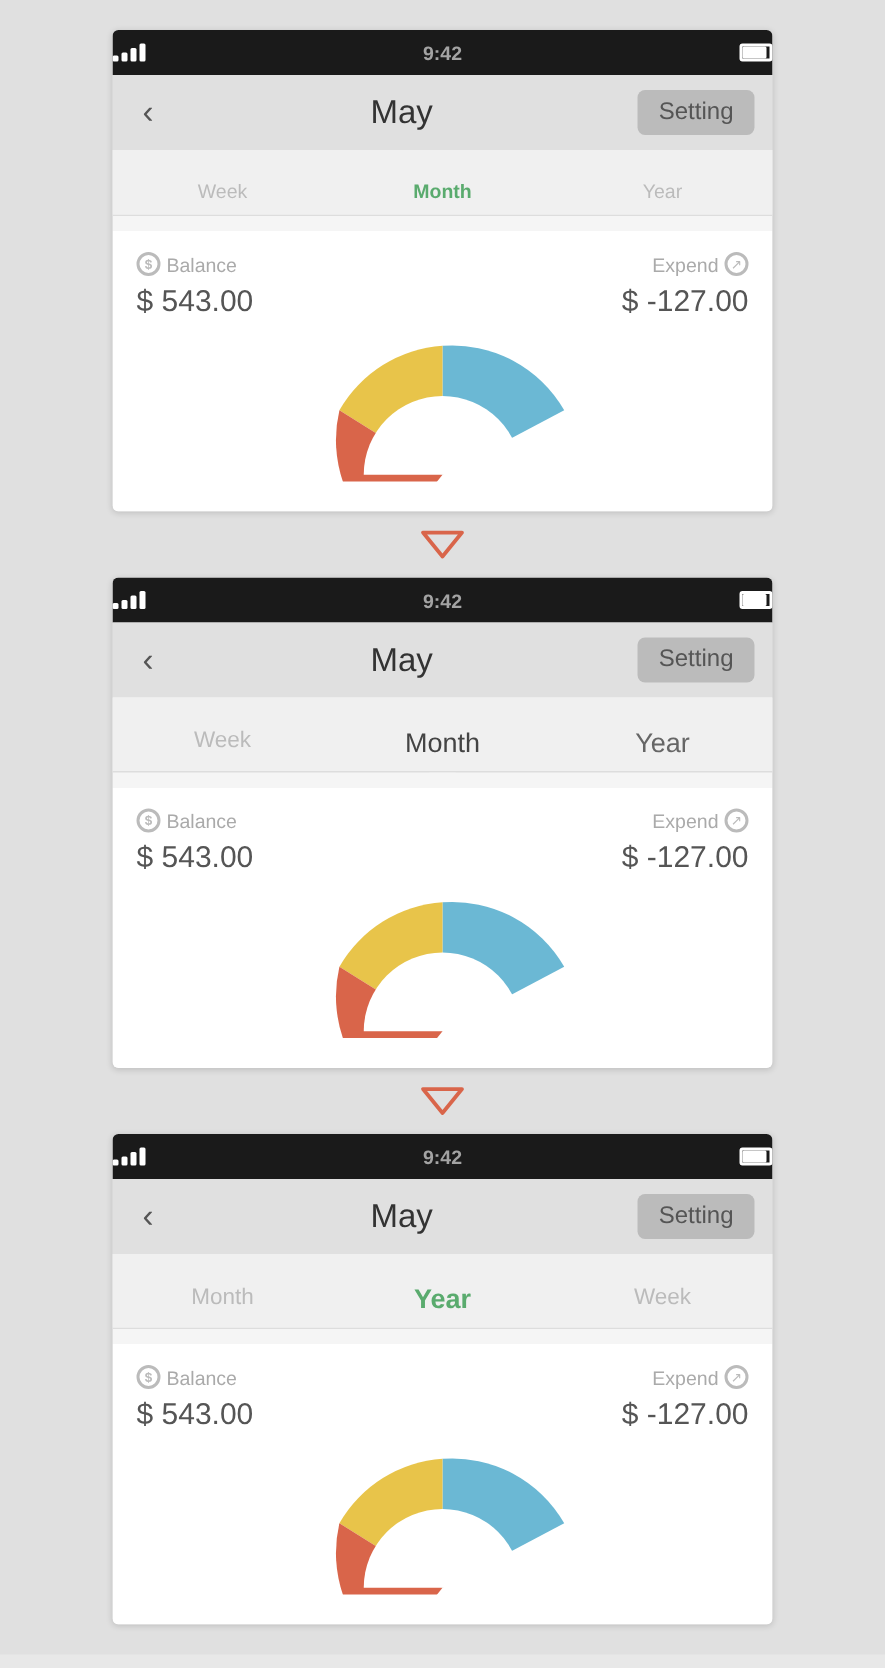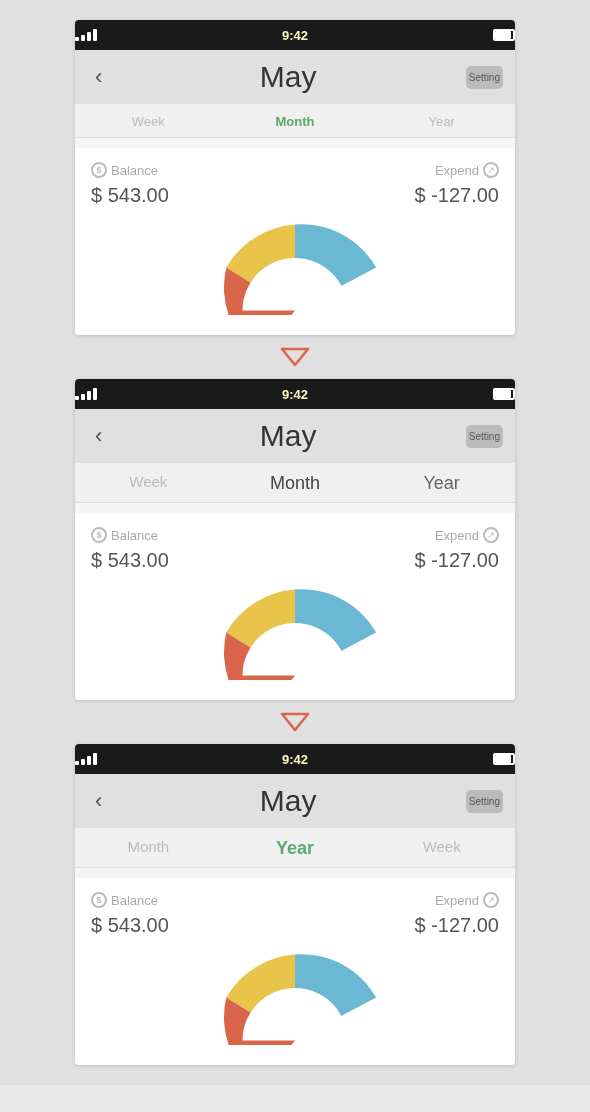--- a/index.html
+++ b/index.html
@@ -16,21 +16,21 @@
 
     
     .status-bar {
       width: 440px;
       height: 30px;
       background: #1a1a1a;
       display: flex;
       align-items: center;
       justify-content: space-between;
       padding: 0 0;
-      color: #fef9c3;
+      color: #a3a3a3;
       font-size: 12px;
       font-weight: 600;
     }
     .status-bar .signal { display: flex; align-items: flex-end; gap: 2px; }
     .signal-bar { background: white; width: 4px; border-radius: 1px; }
     .status-bar .time { font-size: 13px; font-weight: 700; }
     .battery {
       width: 22px; height: 12px; border: 2px solid white; border-radius: 2px; position: relative;
     }
     .battery::after {
@@ -48,40 +48,40 @@
       justify-content: space-between;
     }
     .nav-back {
       font-size: 22px;
       color: #555;
       cursor: pointer;
       padding: 2px 8px;
       font-weight: 300;
     }
     .nav-title {
-      font-size: 30px;
+      font-size: 22px;
       font-weight: 400;
       color: #333;
     }
     .nav-setting {
       background: #bbb;
       color: #555;
       border: none;
       border-radius: 5px;
-      padding: 6px 3px;
-      font-size: 10px;
+      padding: 6px 14px;
+      font-size: 16px;
       cursor: pointer;
     }
 
     
     .tab-row {
       background: #f0f0f0;
       display: flex;
       justify-content: space-around;
-      padding: 10px 0 0 0;
+      padding: 20px 0 0 0;
       position: relative;
     }
     .tab-item {
       font-size: 15px;
       color: #999;
       padding-bottom: 8px;
       cursor: pointer;
       flex: 1;
       text-align: center;
     }

